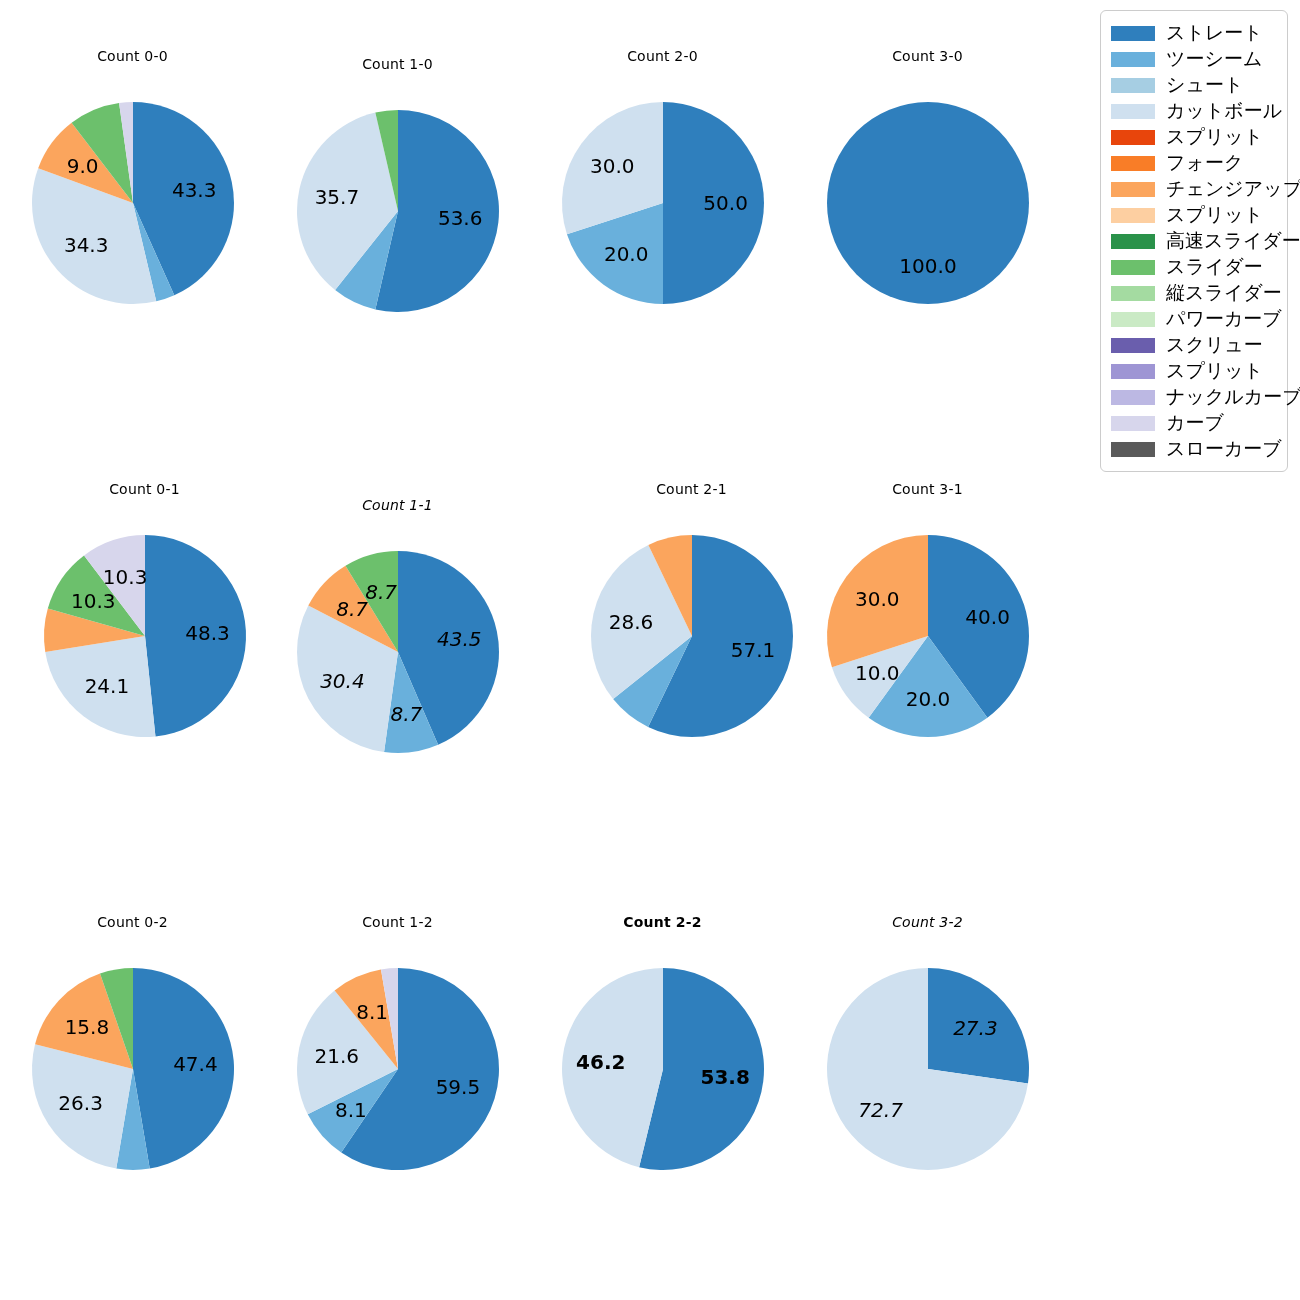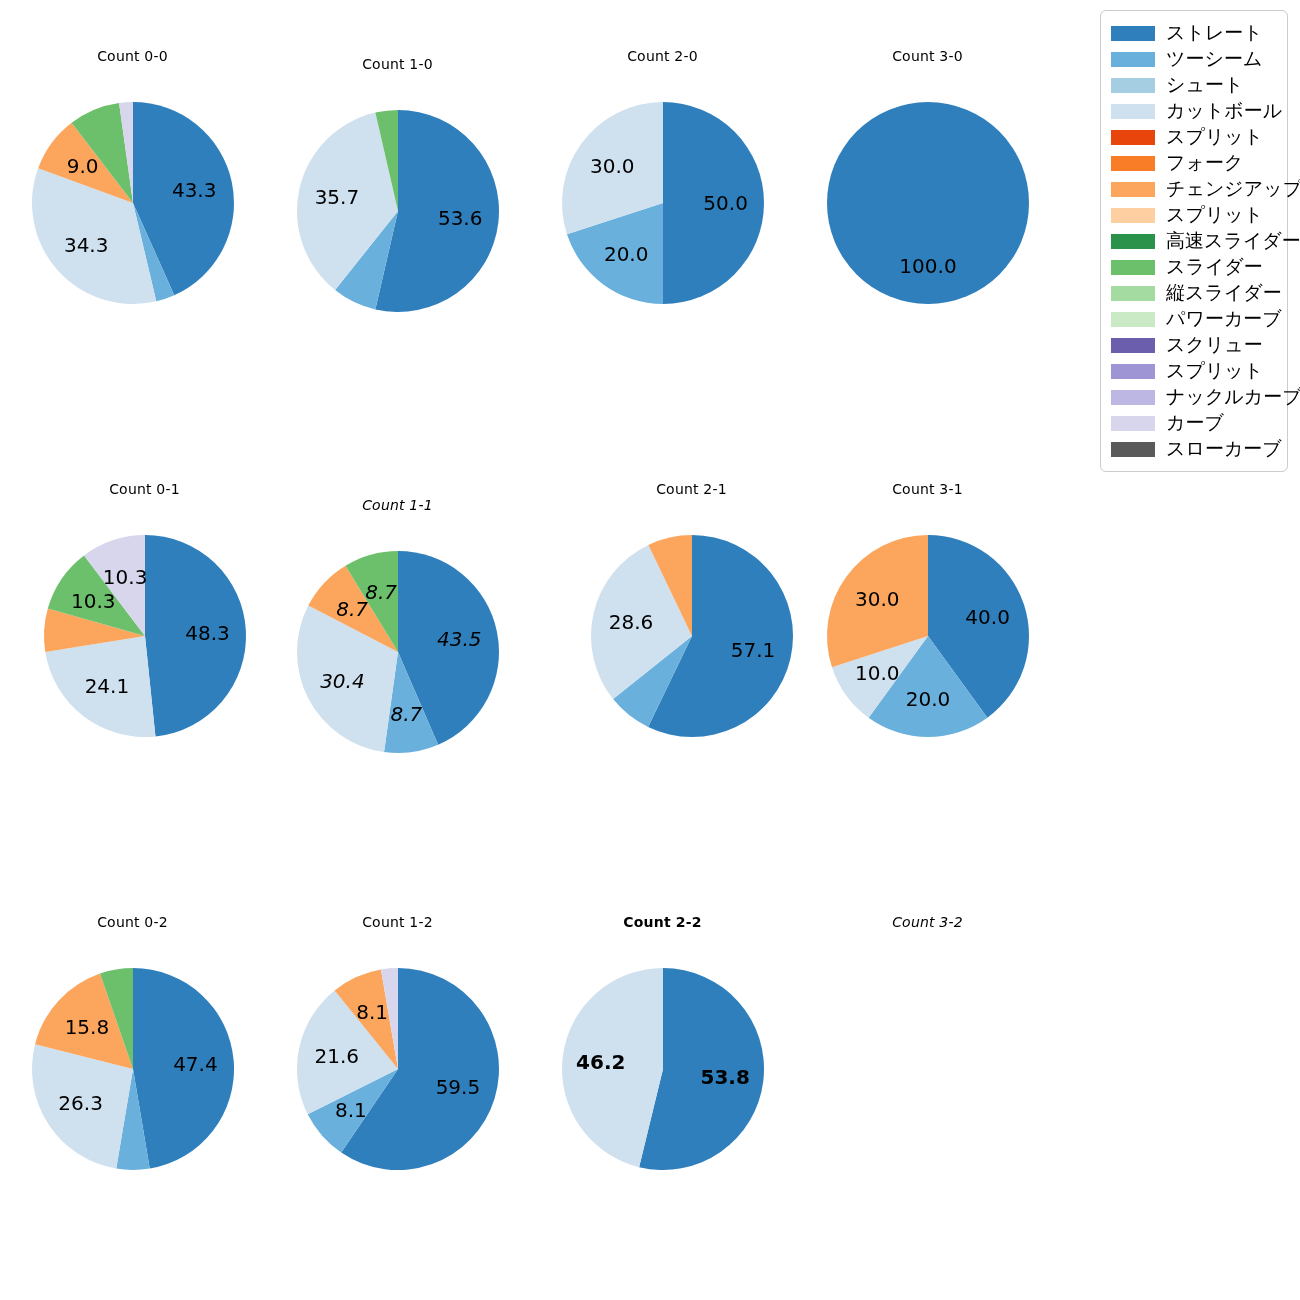--- a/index.html
+++ b/index.html
@@ -243,20 +243,28 @@
         <svg width="230" height="230" viewBox="0 0 230 230">
           <path d="M 115 115 L 115.00 14.00 A 101 101 0 1 1 91.11 213.13 Z" fill="#2f7fbd"></path>
           <path d="M 115 115 L 91.11 213.13 A 101 101 0 0 1 115.00 14.00 Z" fill="#cfe0ef"></path>
           <text x="177.2" y="122.5" class="slice-label">53.8</text>
           <text x="52.8" y="107.5" class="slice-label">46.2</text>
         </svg>
       </div>
     </div>
     <div class="cell" style="left: 795px; top: 866px; font-style: italic;">
       <div class="cell-title">Count 3-2</div>
+      <div class="pie-wrap">
+        <svg width="230" height="230" viewBox="0 0 230 230">
+          <path d="M 115 115 L 115.00 14.00 A 101 101 0 0 1 214.95 129.55 Z" fill="#2f7fbd"></path>
+          <path d="M 115 115 L 214.95 129.55 A 101 101 0 1 1 115.00 14.00 Z" fill="#cfe0ef"></path>
+          <text x="162.4" y="74.0" class="slice-label">27.3</text>
+          <text x="67.6" y="156.0" class="slice-label">72.7</text>
+        </svg>
+      </div>
     </div>
   </div>
 
 <div class="legend">
     <div class="legend-row">
       <span class="legend-swatch" style="background: rgb(47, 127, 189);"></span>
       <span class="legend-label">ストレート</span>
     </div>
     <div class="legend-row">
       <span class="legend-swatch" style="background: rgb(105, 176, 220);"></span>

